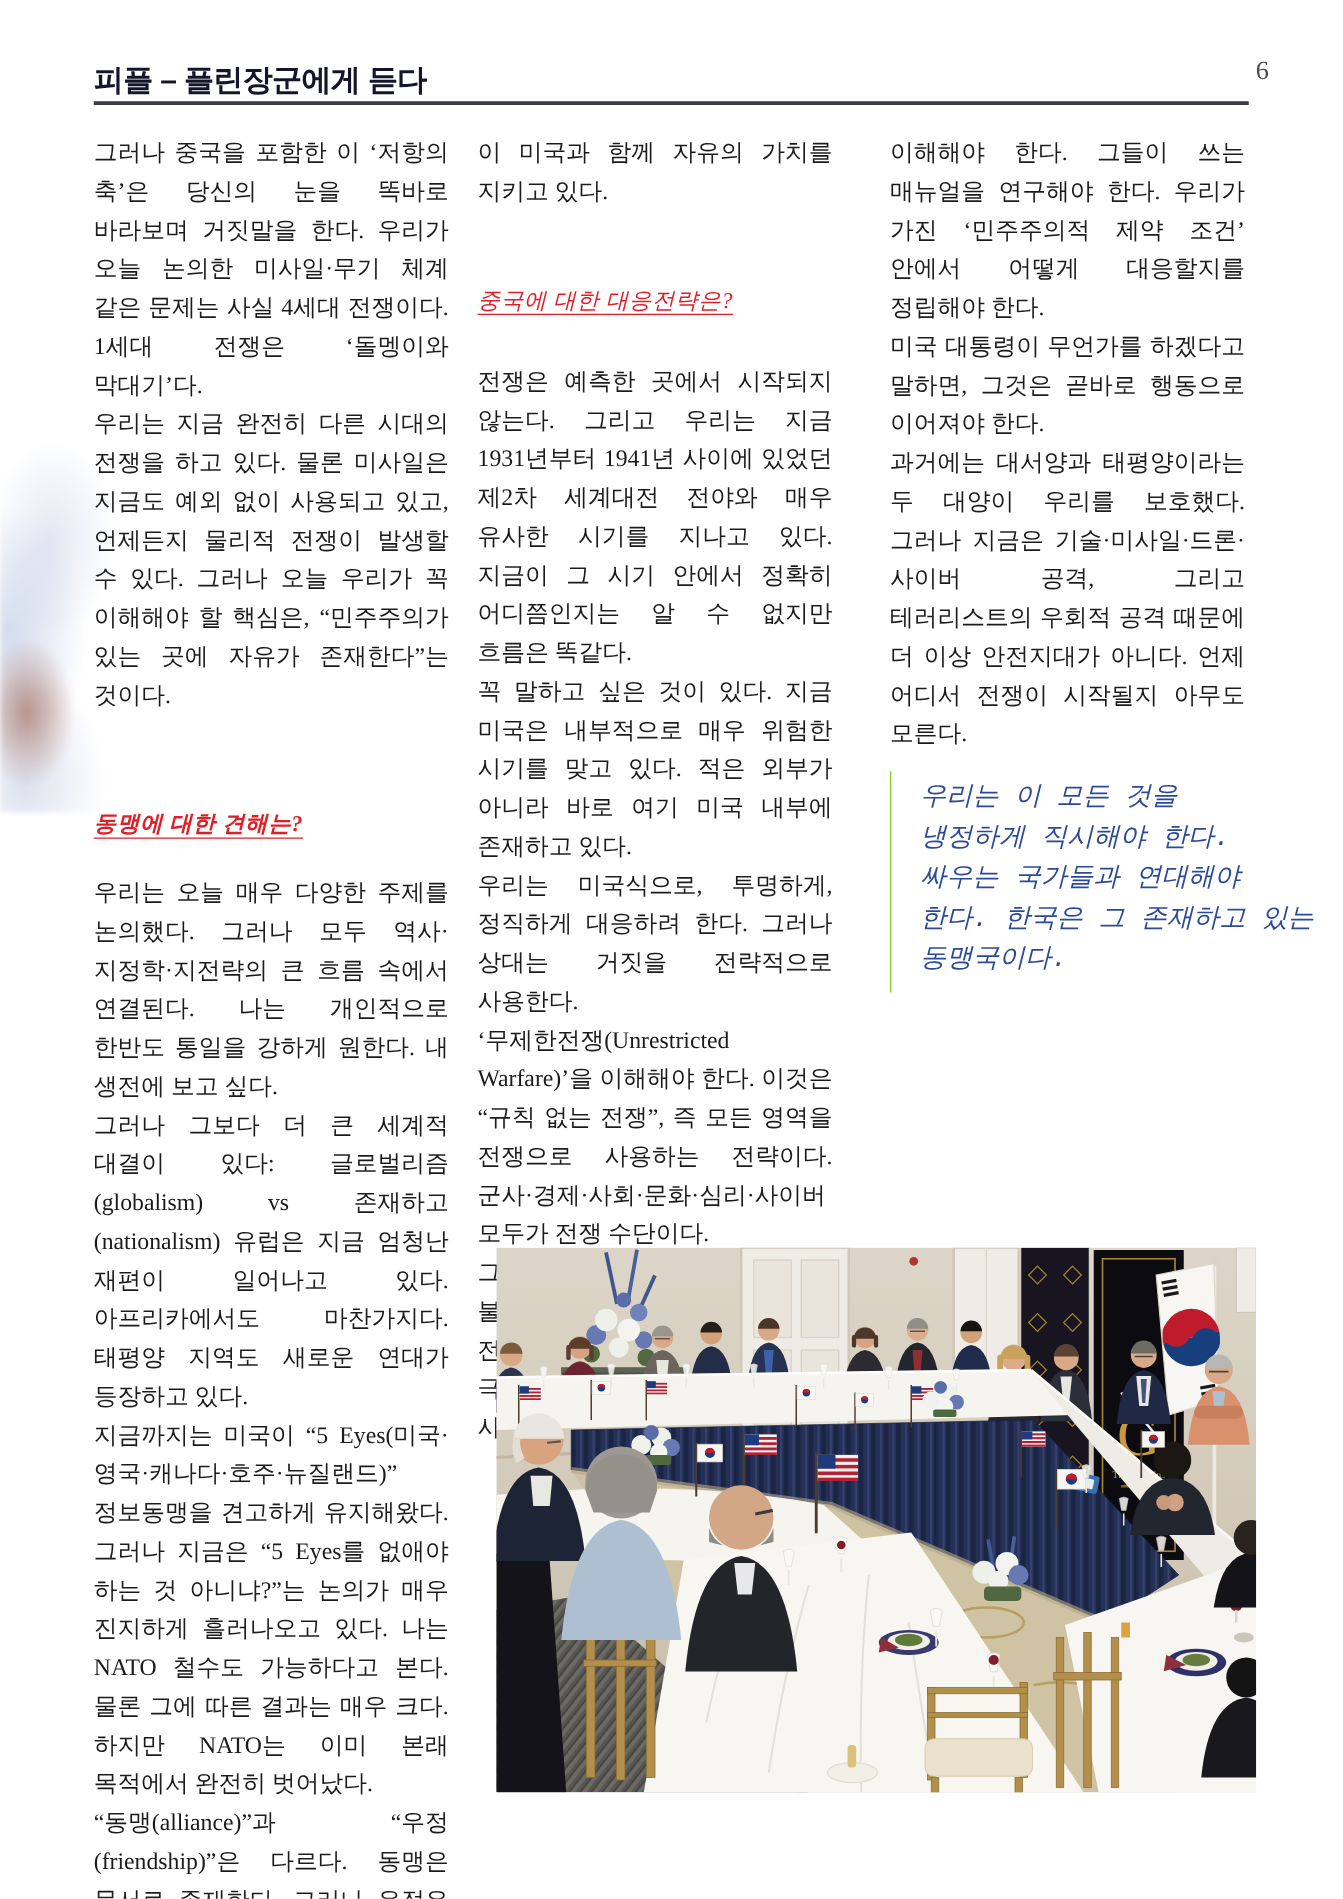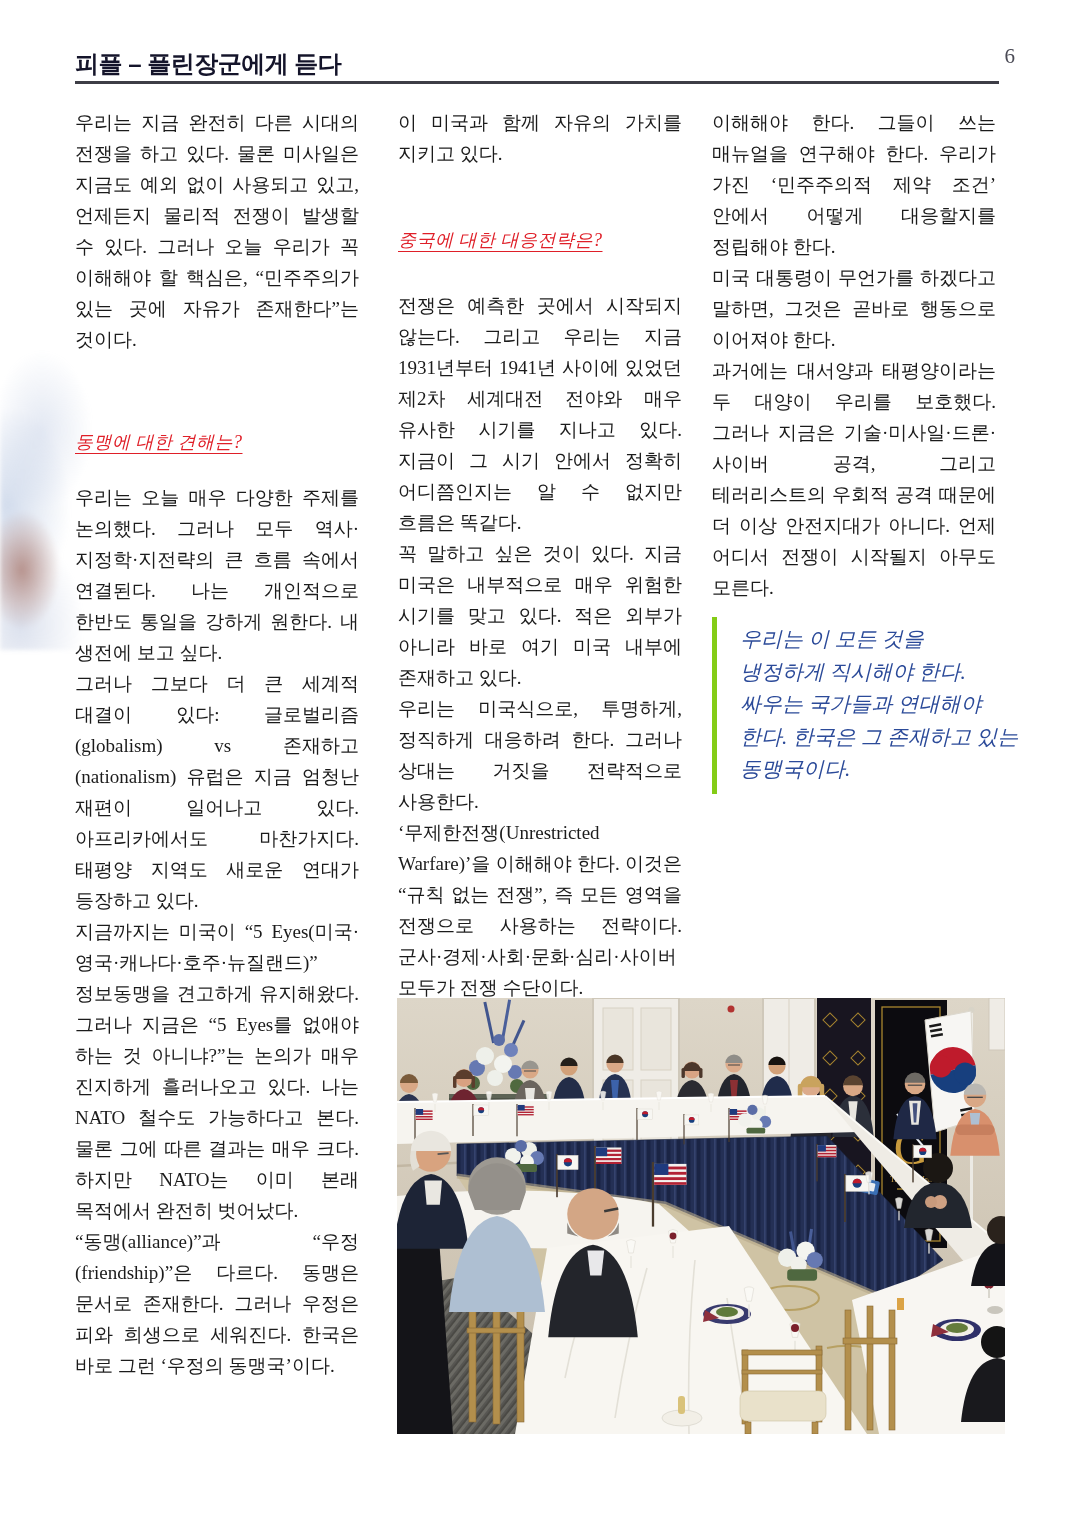--- a/index.html
+++ b/index.html
@@ -21,36 +21,37 @@
   .hdr-rule{
     position:absolute;left:75px;top:81px;width:924px;height:3px;background:#3d3d46;
   }
   .col{
     position:absolute;top:107px;width:284px;
     font-size:19px;line-height:31px;color:#1b1b1b;
     text-align:justify;word-break:keep-all;
   }
   .col p{margin:0;}
   .col-1{left:75px;}
-  .col-2{left:398px;}
+  .col-2{left:382px;}
   .col-3{left:712px;}
   .red-heading{
     font-style:italic;font-weight:normal;
     font-size:18px;color:#df1f28;
     text-decoration:underline;text-underline-offset:5px;
     margin:0;letter-spacing:0.5px;
   }
-  .gap-c1{margin-top:72px !important;margin-bottom:24px !important;}
+  .gap-c1{margin-top:72px !important;margin-bottom:24px !important;font-weight:bold;}
   .gap-c2{margin-top:56px !important;margin-bottom:34px !important;}
   .pull-quote{
     margin-top:14px;
-    border-left:5px solid #84cc16;
+    border-left:1px solid #84cc16;
     padding:6px 0 8px 23px;
     font-style:italic;font-size:21px;line-height:32.5px;
     color:#2b4a99;
+    font-family:Liberation Mono, monospace;
   }
   .pull-quote div{white-space:nowrap;}
   .watermark{
     position:absolute;left:0;top:335px;width:115px;height:315px;
     pointer-events:none;
     background:
       radial-gradient(ellipse 55px 85px at 22px 235px, rgba(138,62,42,0.50), rgba(138,62,42,0) 70%),
       radial-gradient(ellipse 90px 140px at 8px 170px, rgba(118,148,198,0.32), rgba(118,148,198,0) 70%),
       radial-gradient(ellipse 70px 110px at 42px 95px, rgba(148,168,208,0.26), rgba(148,168,208,0) 72%),
       radial-gradient(ellipse 85px 120px at 20px 290px, rgba(128,148,193,0.28), rgba(128,148,193,0) 75%);
@@ -64,20 +65,21 @@
 </head>
 <body>
 
 <div class="hdr-title">피플 – 플린장군에게 듣다</div>
 <div class="hdr-page">6</div>
 <div class="hdr-rule"></div>
 
 <div class="watermark"></div>
 
 <div class="col col-1">
+  <p>그러나 중국을 포함한 이 ‘저항의 축’은 당신의 눈을 똑바로 바라보며 거짓말을 한다. 우리가 오늘 논의한 미사일·무기 체계 같은 문제는 사실 4세대 전쟁이다. 1세대 전쟁은 ‘돌멩이와 막대기’다.</p>
   <p>우리는 지금 완전히 다른 시대의 전쟁을 하고 있다. 물론 미사일은 지금도 예외 없이 사용되고 있고, 언제든지 물리적 전쟁이 발생할 수 있다. 그러나 오늘 우리가 꼭 이해해야 할 핵심은, “민주주의가 있는 곳에 자유가 존재한다”는 것이다.</p>
   <h2 class="red-heading gap-c1">동맹에 대한 견해는?</h2>
   <p>우리는 오늘 매우 다양한 주제를 논의했다. 그러나 모두 역사·지정학·지전략의 큰 흐름 속에서 연결된다. 나는 개인적으로 한반도 통일을 강하게 원한다. 내 생전에 보고 싶다.</p>
   <p>그러나 그보다 더 큰 세계적 대결이 있다: 글로벌리즘(globalism) vs 존재하고(nationalism) 유럽은 지금 엄청난 재편이 일어나고 있다. 아프리카에서도 마찬가지다. 태평양 지역도 새로운 연대가 등장하고 있다.</p>
   <p>지금까지는 미국이 “5 Eyes(미국·영국·캐나다·호주·뉴질랜드)” 정보동맹을 견고하게 유지해왔다. 그러나 지금은 “5 Eyes를 없애야 하는 것 아니냐?”는 논의가 매우 진지하게 흘러나오고 있다. 나는 NATO 철수도 가능하다고 본다. 물론 그에 따른 결과는 매우 크다. 하지만 NATO는 이미 본래 목적에서 완전히 벗어났다.</p>
   <p>“동맹(alliance)”과 “우정(friendship)”은 다르다. 동맹은 문서로 존재한다. 그러나 우정은 피와 희생으로 세워진다. 한국은 바로 그런 ‘우정의 동맹국’이다.</p>
 
 </div>
 
 <div class="col col-2">

